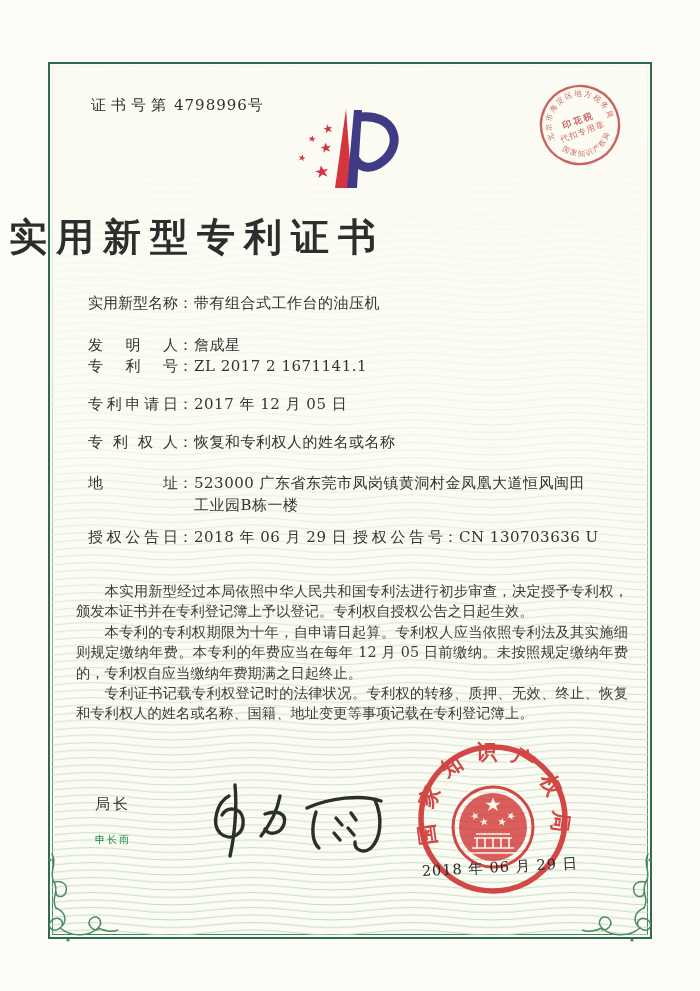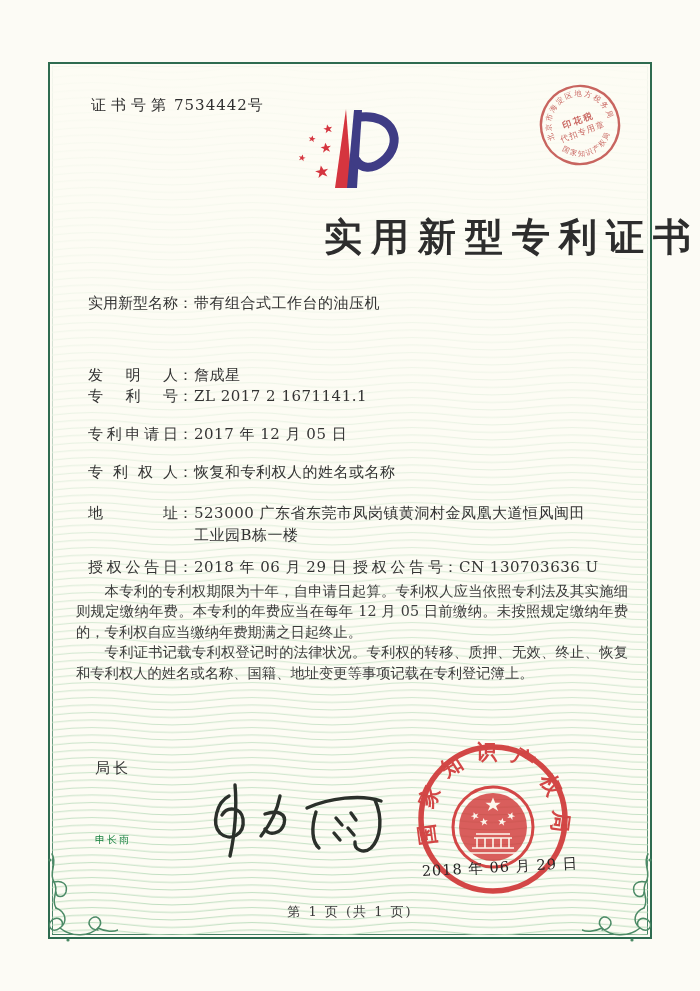--- a/index.html
+++ b/index.html
@@ -22,48 +22,48 @@
   .flourish { position:absolute; z-index:4; }
   
   .content { position:absolute; left:0; top:0; width:700px; height:991px; z-index:5; }
   .cert-no {
     position:absolute; left:76px; top:96px; font-size:15px; color:#2f2f2f;
   }
   .cert-no .sp { letter-spacing:5px;margin-left:15px; }
   .cert-no .num { letter-spacing:1px; padding-left:3px; }
   .logo { position:absolute; left:293px; top:103px; }
   .doc-title {
-    position:absolute; left:0; top:212px; width:700px; text-align:right;
+    position:absolute; left:0; top:212px; width:700px; text-align:left;
     font-size:38px; font-weight:600; color:#2d2d2d; letter-spacing:9px;
     padding-left:9px;
   }
   
   .fields { position:absolute; left:88px; top:293px; width:540px; font-size:15px; color:#333; }
   .frow { line-height:21px; white-space:nowrap; }
   .frow .flabel {
     display:inline-block; width:90px; text-align:justify; text-align-last:justify;
     vertical-align:top; font-weight:500;
   }
   .frow .colon { display:inline-block; width:16px; vertical-align:top; }
   .frow .fvalue { letter-spacing:0.5px; }
-  .mb-a { margin-bottom:51px; } .mb-b { }
+  .mb-a { margin-bottom:21px; } .mb-b { }
   .mb-c { margin-bottom:17px; } .mb-d { margin-bottom:19px; }
   .addr-row { line-height:22px; }
   .addr-val { display:inline-block; width:420px; white-space:normal; vertical-align:top; letter-spacing:0.5px; }
   .addr-val span { display:block; }
   .two-col { position:relative; margin-top:11px; }
   .col-right { position:absolute; left:265px; top:0; }
   
   .body-text {
     position:absolute; left:76px; top:581px; width:552px;
     font-size:14.3px; line-height:20.4px; color:#3b3b3b; text-align:justify;
   }
   .body-text p { text-indent:2em; margin:0; }
   
-  .sig-title { position:absolute; left:95px; top:759px; font-size:15px; color:#333; letter-spacing:3px; }
+  .sig-title { position:absolute; left:95px; top:795px; font-size:15px; color:#333; letter-spacing:3px; }
   .sig-name  { position:absolute; left:95px; top:833px; font-size:10px; color:#15803d; letter-spacing:2px; }
   .handwriting { position:absolute; left:195px; top:780px; }
   .seal { position:absolute; left:400px; top:726px; mix-blend-mode:multiply; opacity:0.9; }
   .seal-date {
     position:absolute; left:415px; top:858px; width:170px; text-align:center;
     font-size:14.5px; color:#262626; letter-spacing:1px; transform:rotate(-3deg); z-index:6;
   }
   .tax-stamp { position:absolute; left:538px; top:83px; opacity:0.85; mix-blend-mode:multiply; }
   .page-footer {
     position:absolute; left:0; top:903px; width:700px; text-align:center;
@@ -114,21 +114,21 @@
       <path d="M60,76 C68,80 76,80 80,78"></path>
       <path d="M16,30 C24,28 30,32 28,40 C26,46 18,46 18,40"></path>
       <circle cx="12" cy="8" r="1.6" fill="#4c8a66" stroke="none"></circle>
       <circle cx="30" cy="88" r="1.6" fill="#4c8a66" stroke="none"></circle>
     </g>
   </svg>
 
   <div class="content">
 
     <div class="cert-no">
-      <span class="sp">证书号第</span><span class="num">7534442</span><span>号</span>
+      <span class="sp">证书号第</span><span class="num">4798996</span><span>号</span>
     </div>
 
     <svg class="logo" width="112" height="92" viewBox="0 0 112 92">
       <defs>
         <path id="star" d="M0,-10 L2.94,-3.09 10,-3.09 4.05,1.18 6.88,8.09 0,3.82 -6.88,8.09 -4.05,1.18 -10,-3.09 -2.94,-3.09 Z"></path>
       </defs>
       <g fill="#d5353f">
         <use href="#star" transform="translate(35,26) scale(0.45) rotate(-12)"></use>
         <use href="#star" transform="translate(19,36) scale(0.35) rotate(10)"></use>
         <use href="#star" transform="translate(33,45) scale(0.52) rotate(-8)"></use>
@@ -165,20 +165,21 @@
         <span>
           <span class="flabel">授权公告日</span><span class="colon">：</span><span class="fvalue">2018 年 06 月 29 日</span>
         </span>
         <span class="col-right">
           <span class="flabel">授权公告号</span><span class="colon">：</span><span class="fvalue">CN 130703636 U</span>
         </span>
       </div>
     </div>
 
     <div class="body-text">
+      <p>本实用新型经过本局依照中华人民共和国专利法进行初步审查，决定授予专利权，颁发本证书并在专利登记簿上予以登记。专利权自授权公告之日起生效。</p>
       <p>本专利的专利权期限为十年，自申请日起算。专利权人应当依照专利法及其实施细则规定缴纳年费。本专利的年费应当在每年 12 月 05 日前缴纳。未按照规定缴纳年费的，专利权自应当缴纳年费期满之日起终止。</p>
       <p>专利证书记载专利权登记时的法律状况。专利权的转移、质押、无效、终止、恢复和专利权人的姓名或名称、国籍、地址变更等事项记载在专利登记簿上。</p>
     </div>
 
     <div class="sig-title">局长</div>
     <div class="sig-name">申长雨</div>
     <svg class="handwriting" width="210" height="82" viewBox="0 0 210 82">
       <g fill="none" stroke="#2b302b" stroke-width="3.4" stroke-linecap="round">
         <path d="M34,16 C22,22 16,44 25,53 C35,62 50,55 48,39 C46,27 32,26 27,35"></path>
         <path d="M40,5 C42,26 40,54 35,76"></path>
@@ -234,16 +235,15 @@
           <textPath href="#taxTop" startOffset="50%" text-anchor="middle">北京市海淀区地方税务局</textPath>
         </text>
         <text font-size="7.2" letter-spacing="1.4">
           <textPath href="#taxBottom" startOffset="50%" text-anchor="middle">国家知识产权局</textPath>
         </text>
         <text x="42" y="40" text-anchor="middle" font-size="9" font-weight="bold" letter-spacing="2">印花税</text>
         <text x="42" y="52" text-anchor="middle" font-size="8.4" letter-spacing="1">代扣专用章</text>
       </g>
     </svg>
 
-    <div class="page-footer">第 1 页 (共 1 页)</div>
 
   </div>
 </div>
 
 </body></html>

